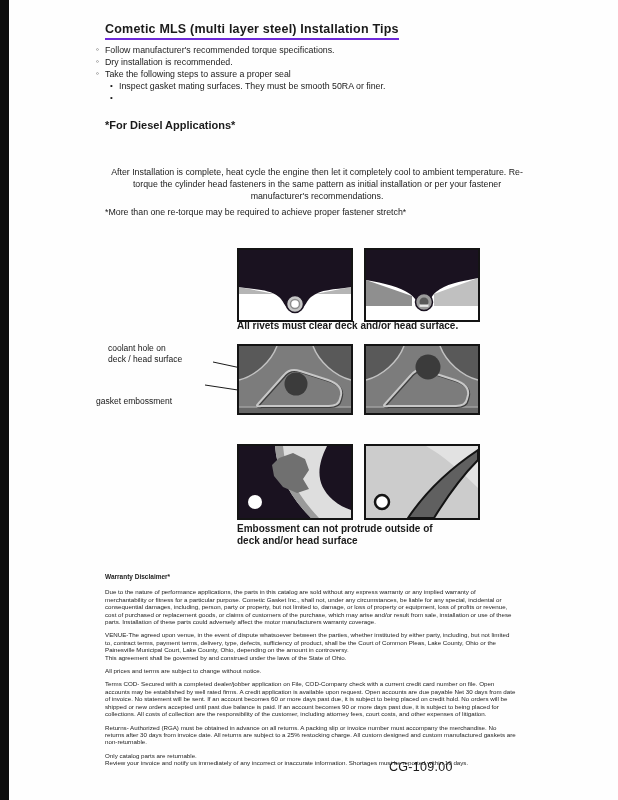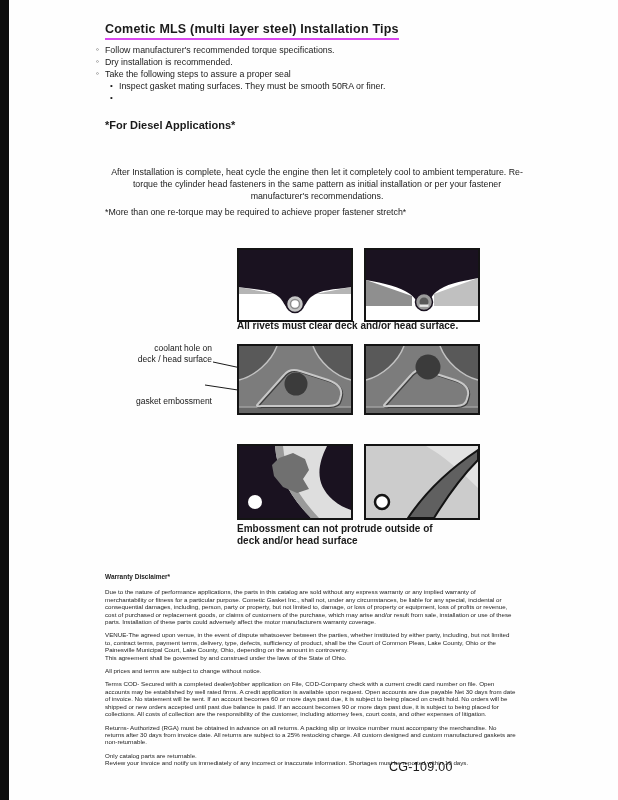--- a/index.html
+++ b/index.html
@@ -6,40 +6,40 @@
   body { margin: 0; background: #e8e8e8; font-family: "Liberation Sans", sans-serif; }
   .page {
     position: relative; width: 618px; height: 800px;
     background: #fefefe; color: #1a1a1a; overflow: hidden;
   }
   .spine { position: absolute; left: 0; top: 0; width: 9px; height: 800px; background: #0d0d0d; }
 
   .title {
     position: absolute; left: 105px; top: 22px;
     font-size: 12.5px; font-weight: 700; letter-spacing: 0.2px;
-    border-bottom: 2px solid #d946ef; padding-bottom: 2px; display: inline-block;
+    border-bottom: 2px solid #6d28d9; padding-bottom: 2px; display: inline-block;
   }
 
   .bullets { position: absolute; left: 96px; top: 44px; width: 440px; font-size: 8.8px; }
   .bullet { position: relative; padding-left: 9px; line-height: 12px; }
   .bullet .mk { position: absolute; left: 0; top: 0; font-size: 8px; }
   .bullet.sub { margin-left: 14px; }
 
   .diesel-heading { position: absolute; left: 105px; top: 119px; font-size: 11px; font-weight: 700; }
   .body-para { position: absolute; left: 105px; width: 424px; font-size: 8.8px; line-height: 11.8px; }
   .p1 { top: 136px; }
   .p2 { top: 167px; text-align: center; }
   .p3 { top: 207px; }
 
   .dg-label { position: absolute; width: 116px; text-align: center; font-size: 13px; letter-spacing: 0.5px; margin-top: 36px; }
   .dg-box { position: absolute; border: 2px solid #141414; background: #fff; }
   .dg-box svg { display: block; }
   .dg-caption { position: absolute; left: 237px; font-size: 10px; font-weight: 700; line-height: 11.5px; }
 
-  .callout { position: absolute; text-align: right; font-size: 8.5px; line-height: 10.5px; color: #161616; }
+  .callout { position: absolute; font-size: 8.5px; line-height: 10.5px; color: #161616; }
   .callout-lines { position: absolute; left: 110px; top: 340px; }
 
   .disclaimer { position: absolute; left: 105px; top: 573px; width: 412px; font-size: 6.2px; line-height: 7.4px; color: #222; }
   .disclaimer .hd { font-weight: 700; font-size: 6.5px; margin-bottom: 8px; }
   .fp { margin-bottom: 6px; }
   .fp.nogap { margin-bottom: 0; }
 
   .footer-code { position: absolute; left: 389px; top: 760px; font-size: 12.5px; letter-spacing: 0.3px; }
 </style>
 </head>

